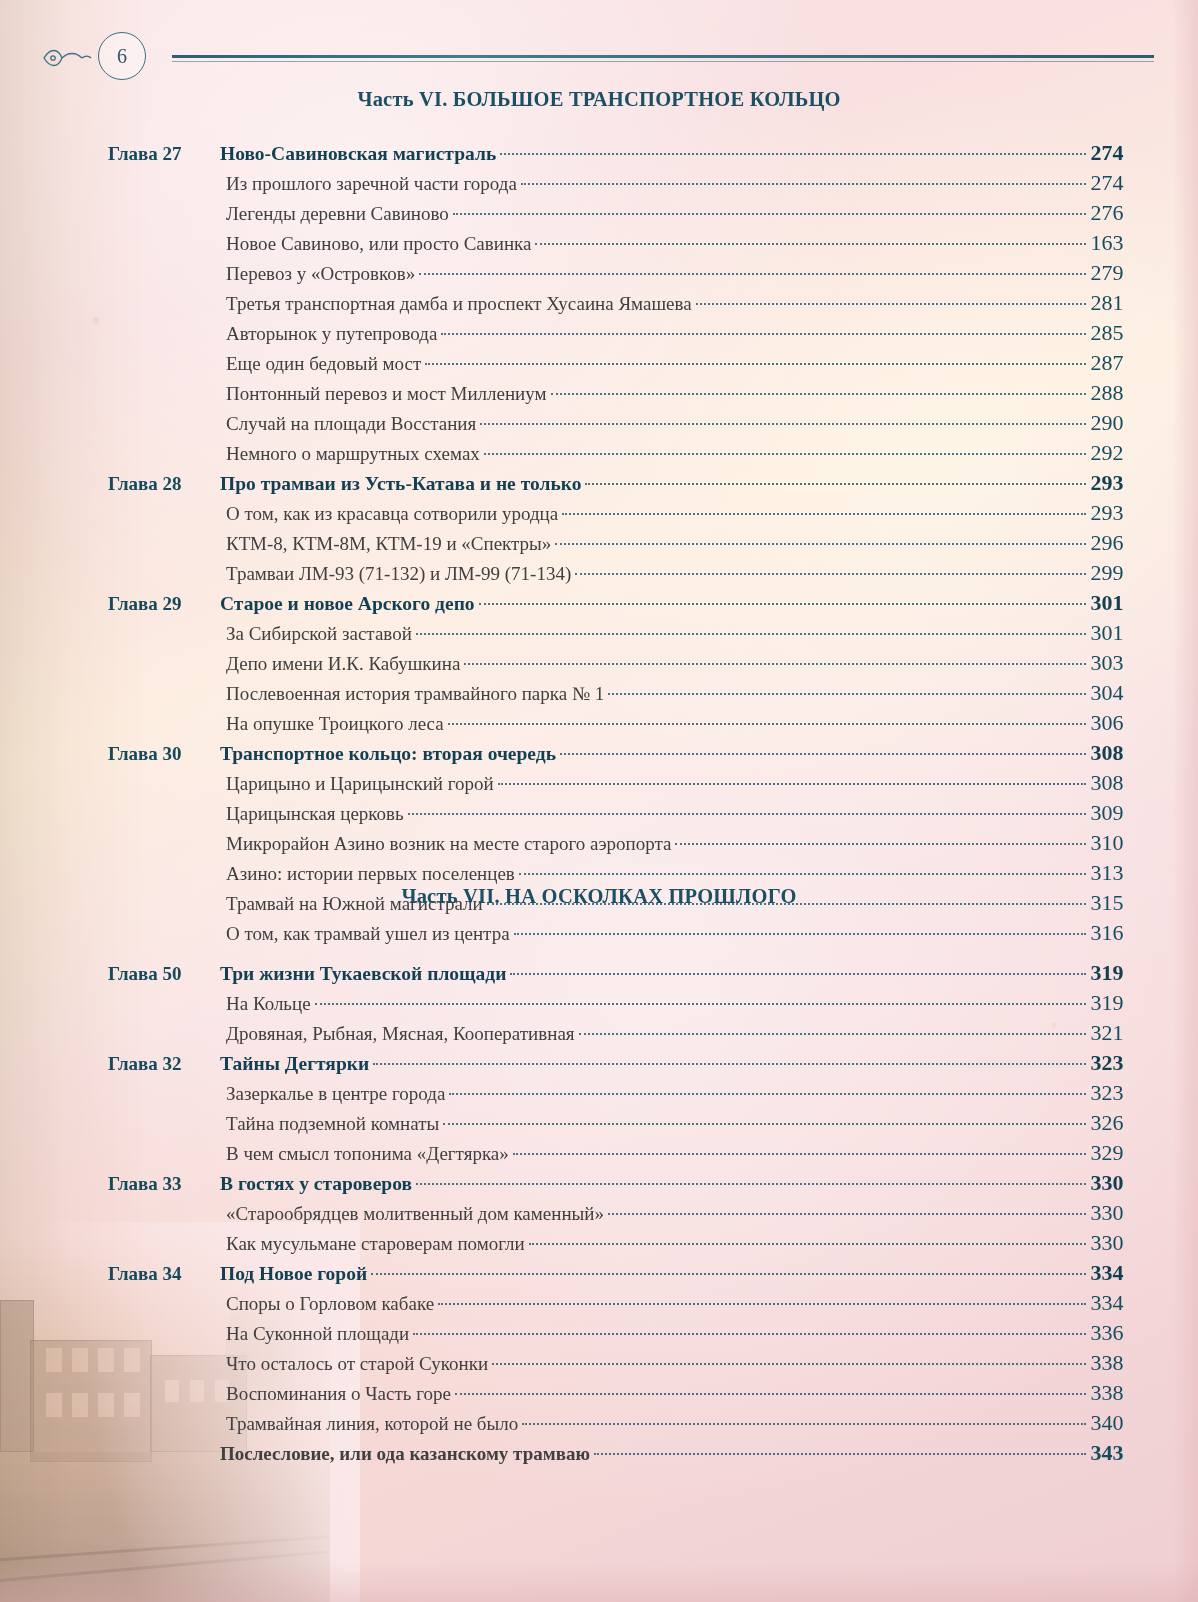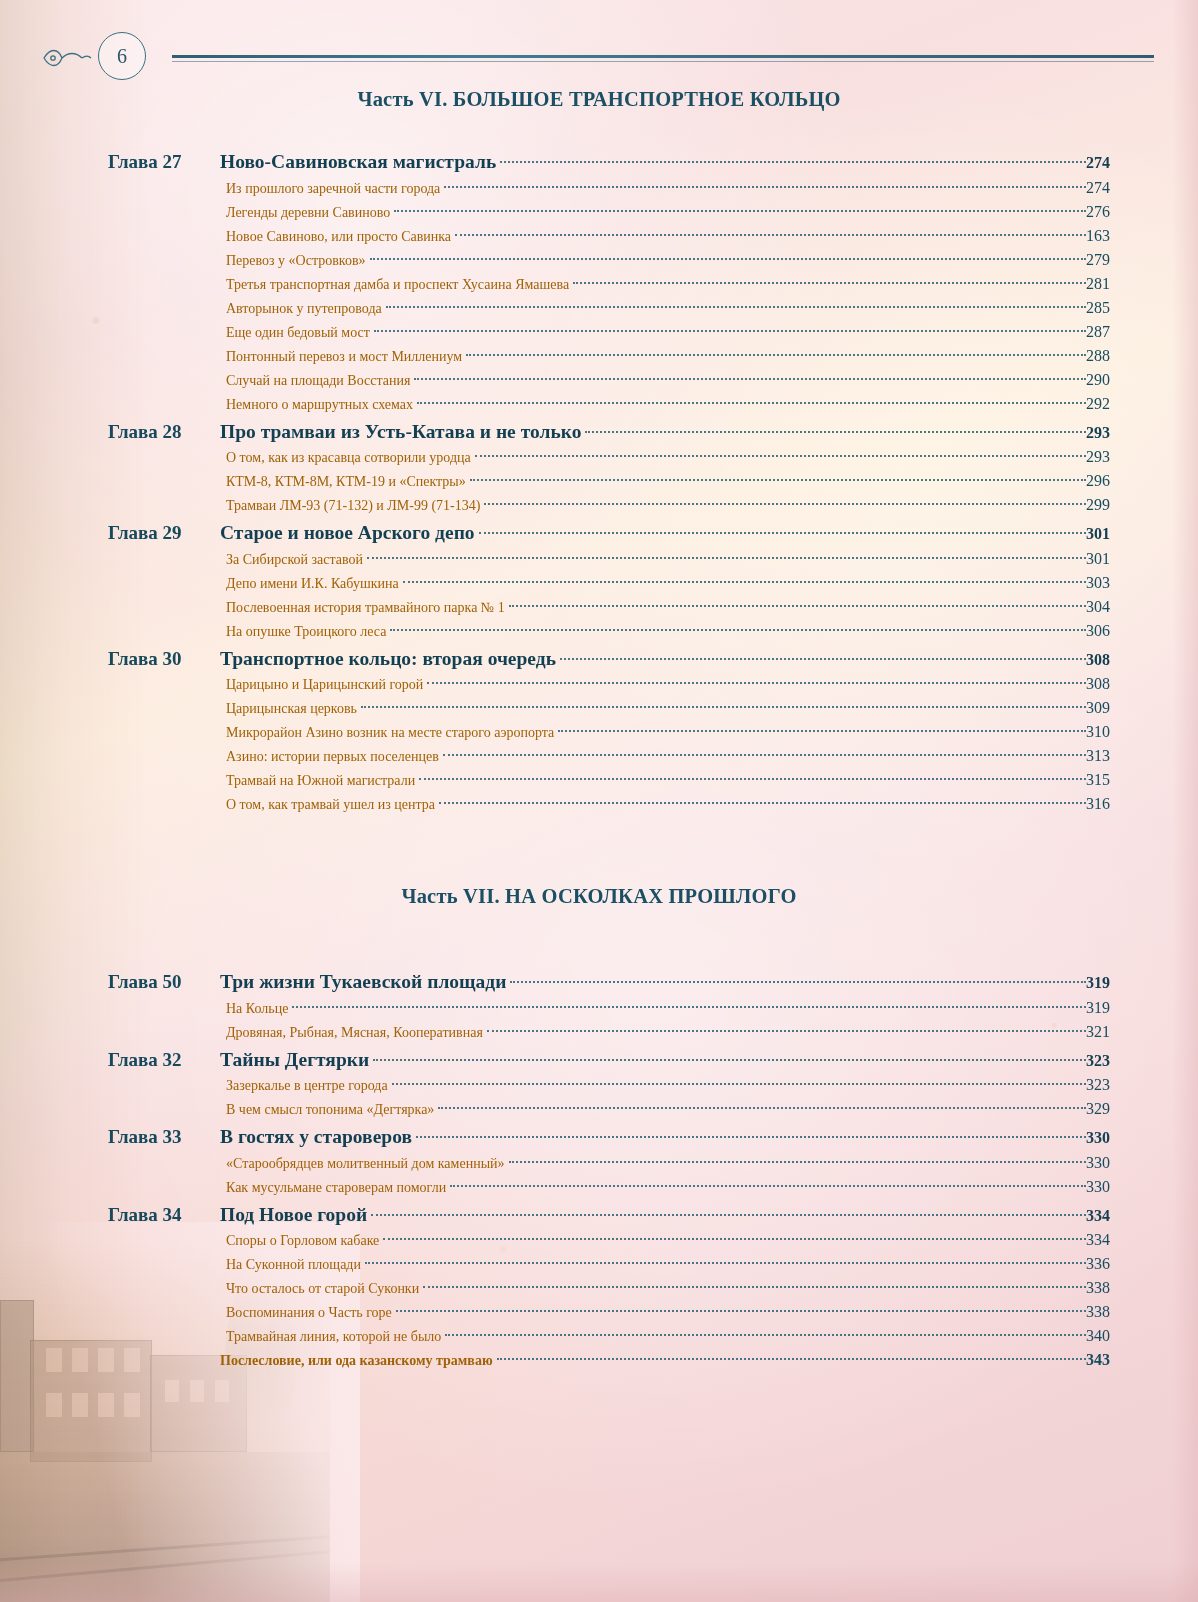--- a/index.html
+++ b/index.html
@@ -198,53 +198,53 @@
   }
   .row .chap {
     width: 112px;
     flex: 0 0 112px;
     font-weight: bold;
     font-size: 19px;
     color: #16495c;
     white-space: nowrap;
   }
   .row .title {
-    font-size: 14px;
-    color: #a16207;
+    font-size: 19px;
+    color: #404040;
     white-space: nowrap;
     padding-right: 4px;
   }
   .row .dots {
     flex: 1 1 auto;
     border-bottom: 2px dotted #2a6175;
     transform: translateY(-5px);
     min-width: 10px;
     height: 1px;
     opacity: .85;
   }
   .row .pg {
     width: 42px;
     flex: 0 0 42px;
-    text-align: left;
-    font-size: 16px;
+    text-align: center;
+    font-size: 22px;
     color: #164c60;
     white-space: nowrap;
   }
 
   
   .row.chapter .title { font-weight: bold; font-size: 19.5px; color: #123f52; }
   .row.chapter .pg    { font-weight: bold; color: #123f52; }
   .row.chapter .dots  { border-bottom-style: dotted; border-bottom-width: 2px; }
 
   
   .row.sub .title { padding-left: 6px; }
   .row.sub .pg { font-weight: normal; }
 
   .row + .row { margin-top: 8px; }
-  .row.chapter { margin-top: 10px; }
+  .row.chapter { }
 
   .afterword .title { font-weight: bold; }
   .afterword .pg { font-weight: bold; }
 
   
   .right-shade {
     position: absolute;
     right: 0;
     top: 0;
     width: 26px;
@@ -502,20 +502,26 @@
         <span class="pg">323</span>
       </div>
       <div class="row sub">
         <span class="chap"></span>
         <span class="title">Зазеркалье в центре города</span>
         <span class="dots"></span>
         <span class="pg">323</span>
       </div>
       <div class="row sub">
         <span class="chap"></span>
+        <span class="title">Тайна подземной комнаты</span>
+        <span class="dots"></span>
+        <span class="pg">326</span>
+      </div>
+      <div class="row sub">
+        <span class="chap"></span>
         <span class="title">В чем смысл топонима «Дегтярка»</span>
         <span class="dots"></span>
         <span class="pg">329</span>
       </div>
       <div class="row chapter">
         <span class="chap">Глава 33</span>
         <span class="title">В гостях у староверов</span>
         <span class="dots"></span>
         <span class="pg">330</span>
       </div>

